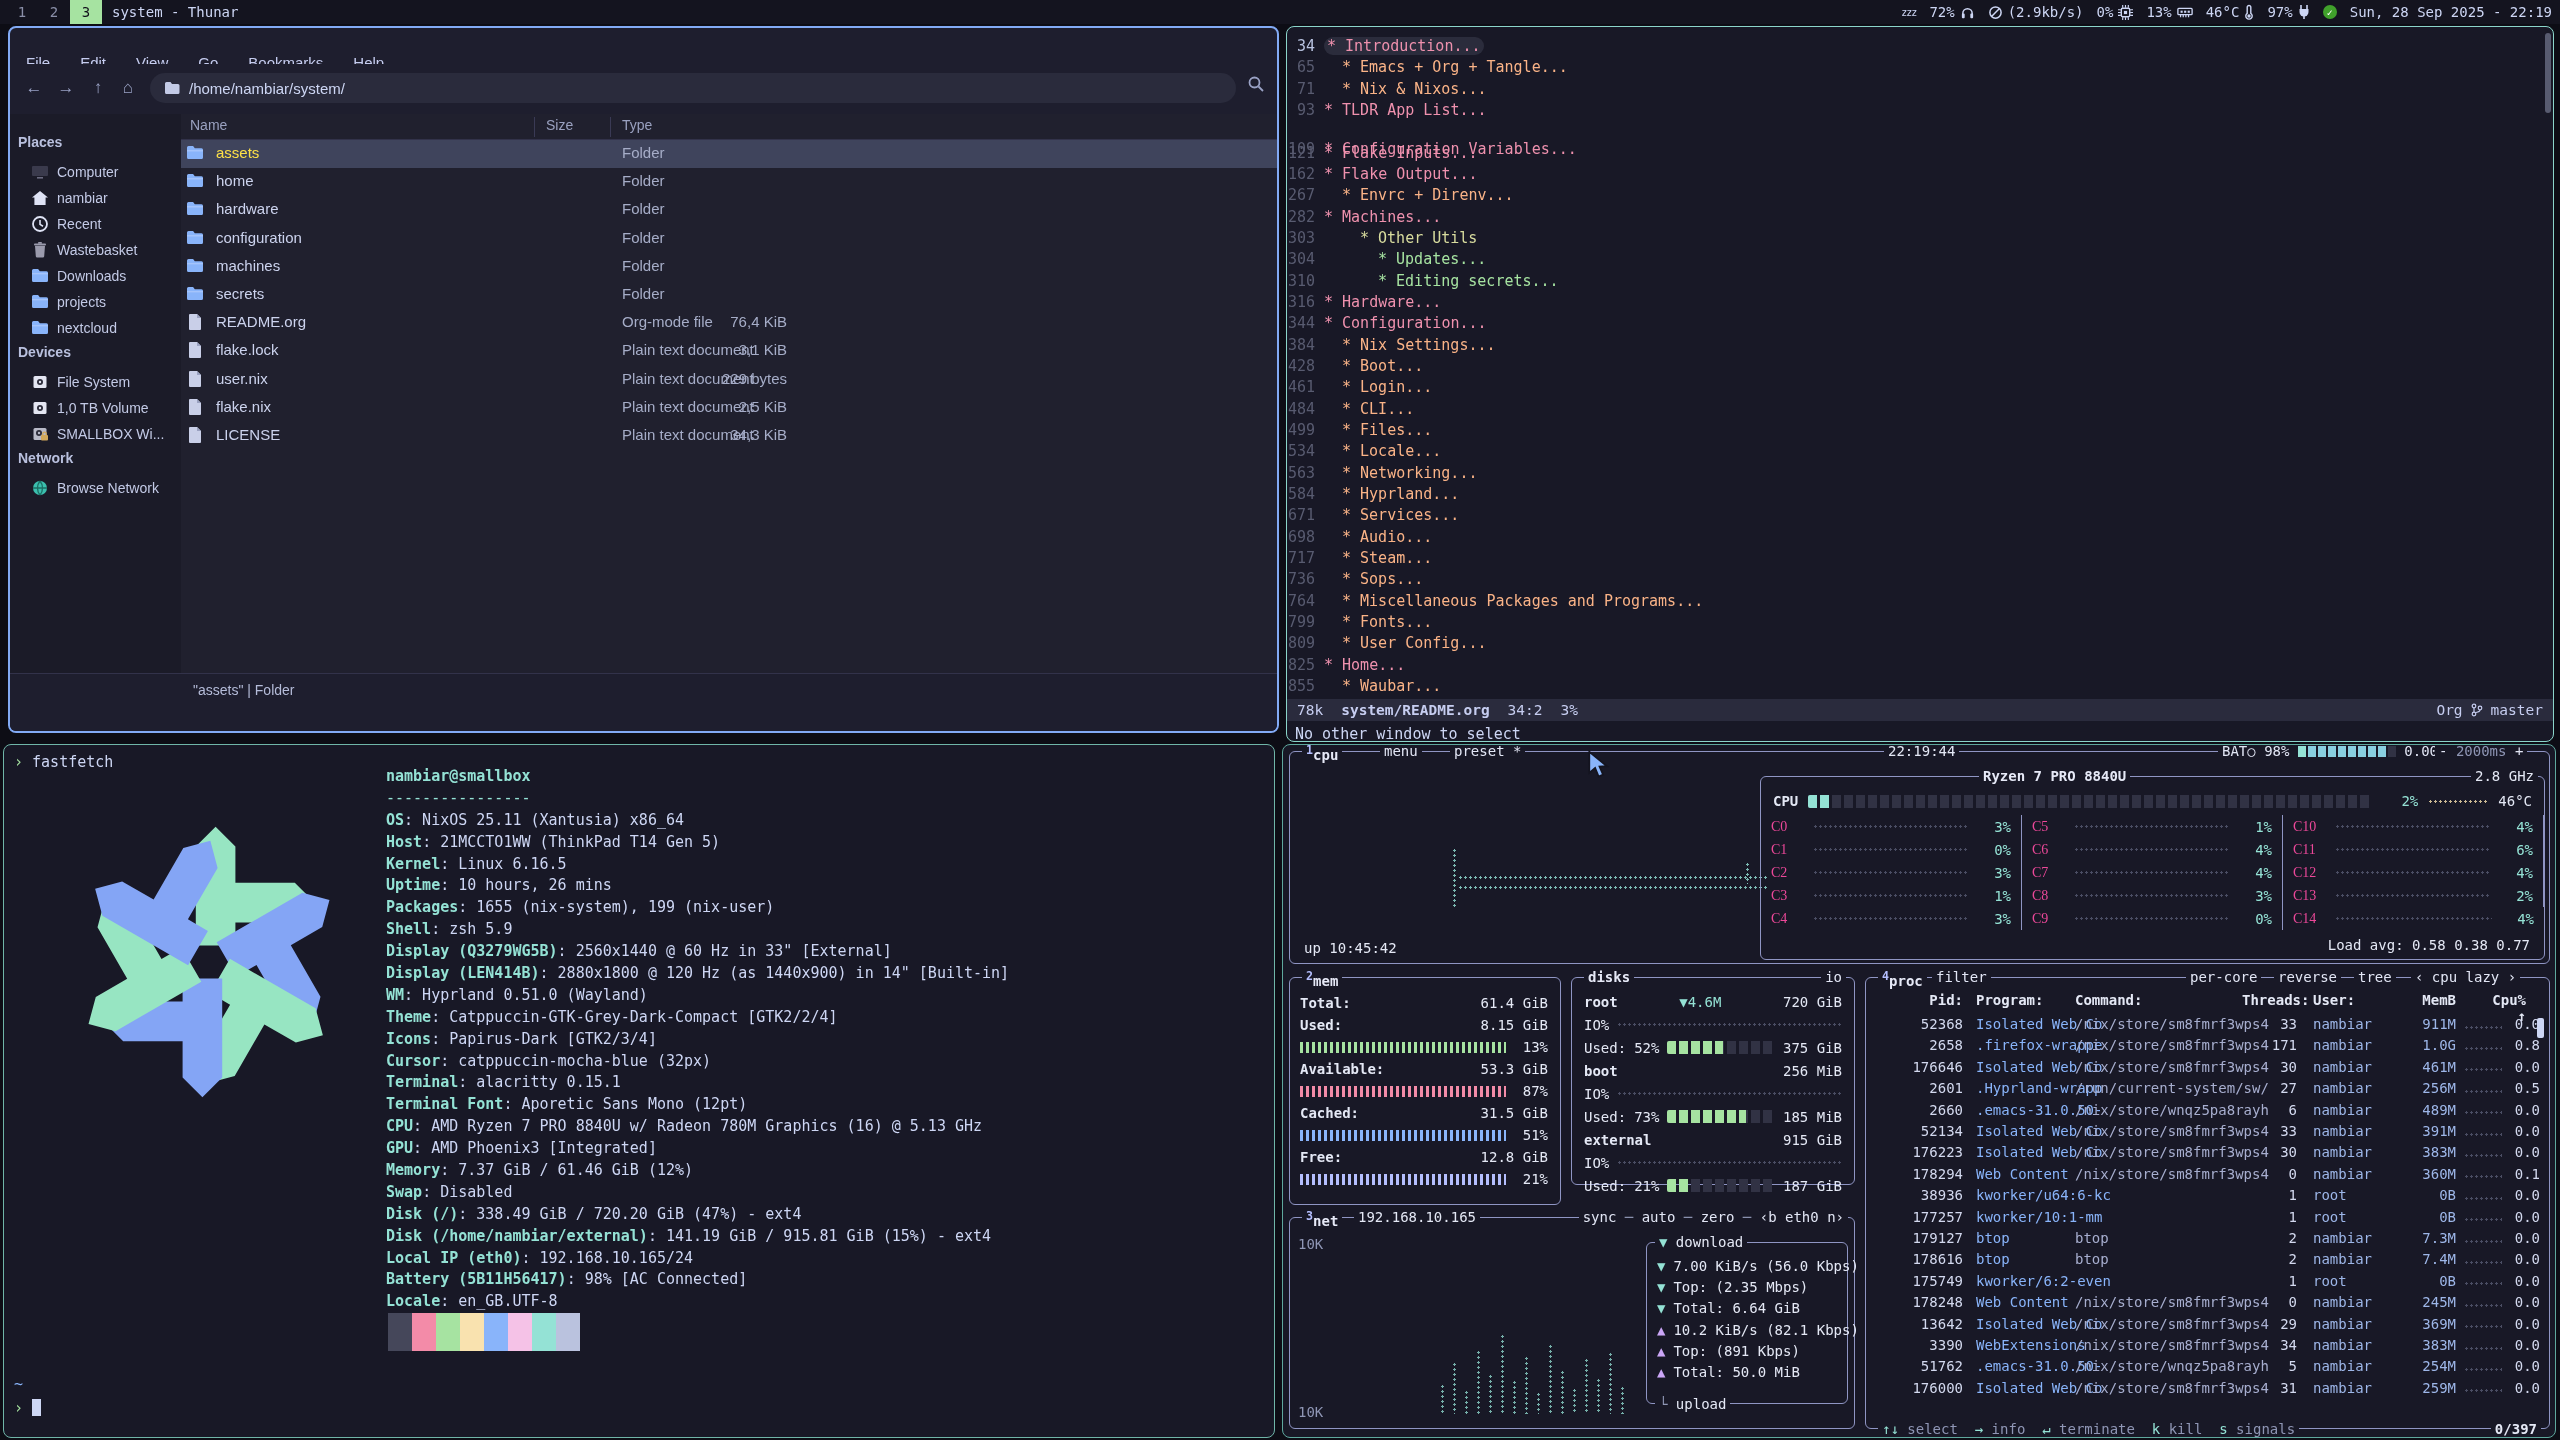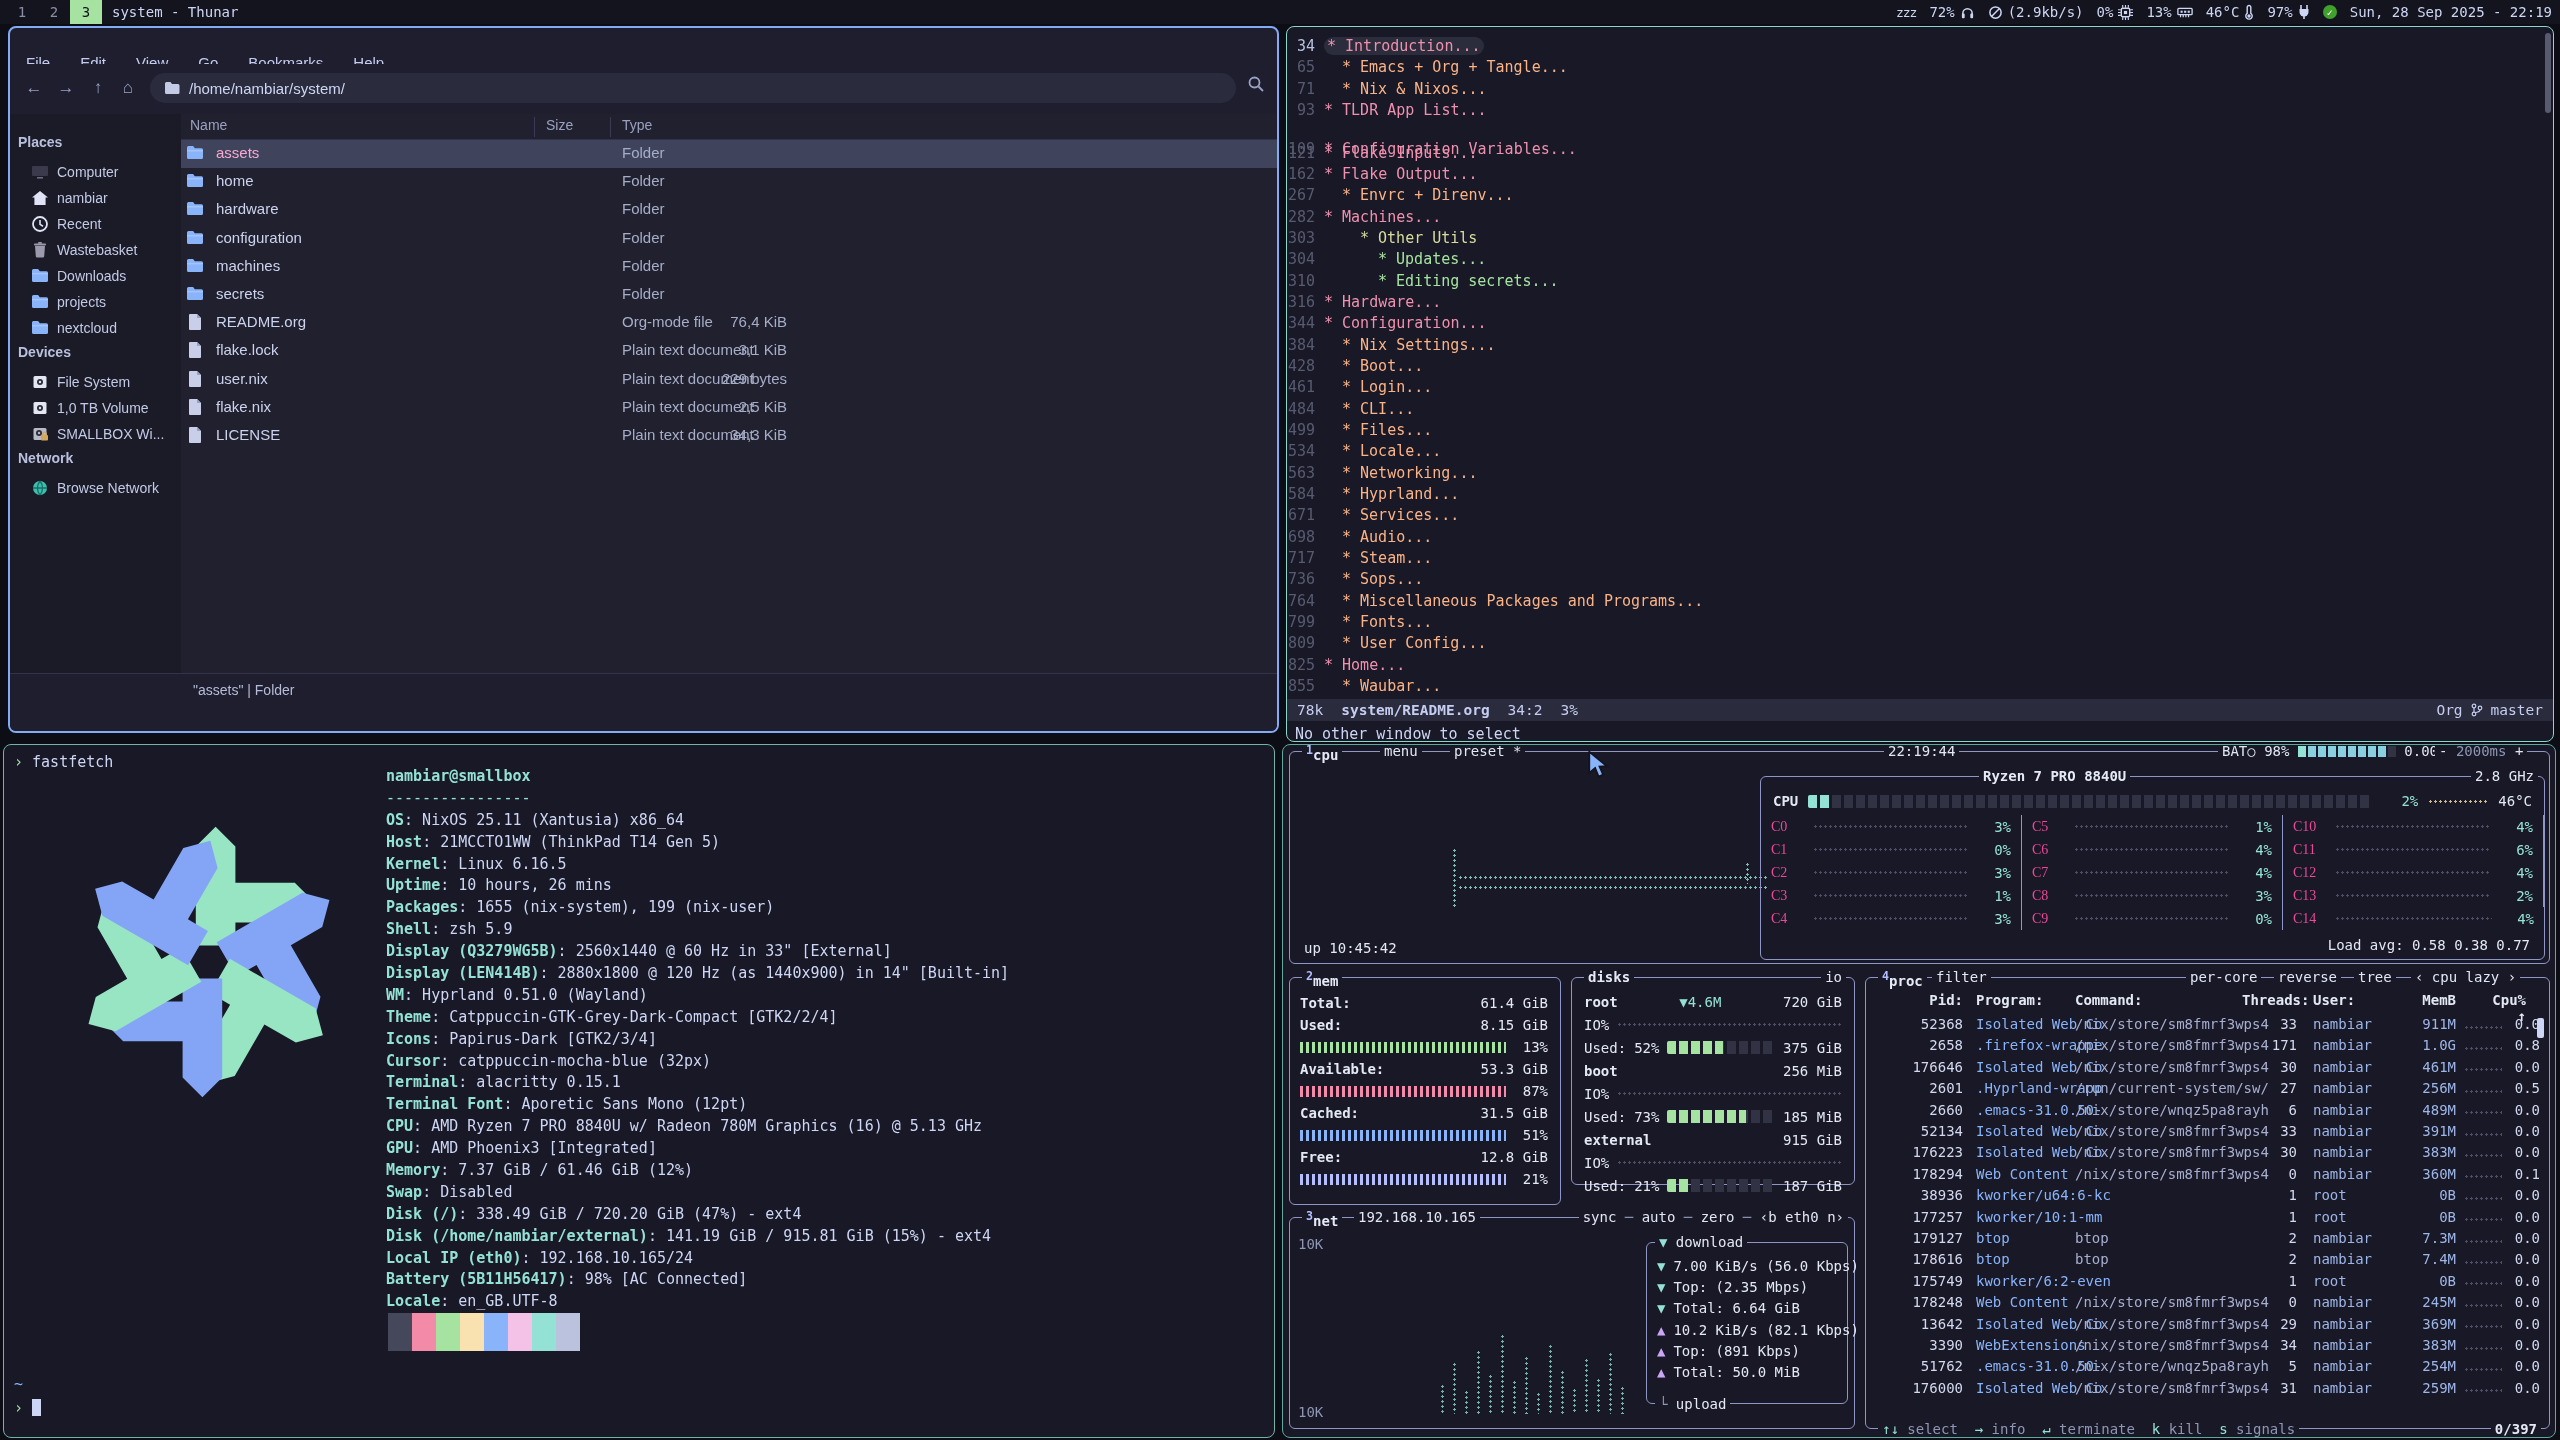--- a/index.html
+++ b/index.html
@@ -11,21 +11,21 @@
   #topbar { position:absolute; left:0; top:0; width:2560px; height:24px;
             background:#14141f; color:#cdd6f4; font-size:14px; }
   #workspaces { position:absolute; left:6px; top:0; height:24px; display:flex; }
   .ws { width:32px; height:24px; display:flex; align-items:center; justify-content:center;
         color:#8a8fa8; cursor:default; }
   .ws.active { background:#a6e3a1; color:#11111b; }
   #win-title { position:absolute; left:112px; top:0; height:24px; display:flex; align-items:center; }
   #status { position:absolute; right:8px; top:0; height:24px; display:flex; align-items:center; gap:13px; }
   .seg { display:flex; align-items:center; gap:5px; }
   .seg svg { display:block; }
-  .idle { font-size:13px; letter-spacing:-1px; color:#cdd6f4;margin-left:42px; }
+  .idle { font-size:10px; letter-spacing:-1px; color:#cdd6f4;margin-left:42px; }
   .okdot { width:14px; height:14px; border-radius:50%; background:#40a02b; color:#fff;
            font-size:10px; display:flex; align-items:center; justify-content:center; }
 
   
   .window { position:absolute; border-radius:8px; }
 
   
   #thunar { left:8px; top:26px; width:1271px; height:707px; background:#1e1e2e;
             border:2px solid #82aaf5; font-family:"Liberation Sans", sans-serif;
             color:#cdd6f4; font-size:15px; overflow:hidden; }
@@ -44,21 +44,21 @@
   .side-title { position:absolute; left:8px; font-weight:bold; color:#b9c0de; }
   .side-item { position:absolute; left:0; width:171px; height:24px; display:flex; align-items:center; gap:8px;
                padding-left:21px; color:#c3cae6; white-space:nowrap; overflow:hidden; }
   #filelist { position:absolute; left:171px; top:86px; width:1098px; height:559px; background:#20202e; }
   #colheads { position:absolute; left:0; top:0; width:100%; height:26px; border-bottom:1px solid #32324a;
               color:#9aa1c0; font-size:14px; }
   .colsep { position:absolute; top:3px; width:1px; height:20px; background:#3a3a55; }
   .frow { position:absolute; left:0; width:100%; height:28px; }
   .frow.sel { background:#3f445c; }
   .fname { position:absolute; left:35px; top:4px; color:#ccd3ee; }
-  .frow.sel .fname { color:#f9a8d4; }
+  .frow.sel .fname { color:#fde047; }
   .fsize { position:absolute; width:170px; right:492px; top:4px; text-align:right; color:#a6adc8; }
   .ftype { position:absolute; left:441px; top:4px; color:#a6adc8; }
   .ficon { position:absolute; left:5px; top:4px; width:22px; height:18px; }
   #statusbar { position:absolute; left:0; top:645px; width:100%; height:58px; background:#1e1e2e;
                border-top:1px solid #32324a; color:#b5bcd9; font-size:14px; padding:8px 0 0 183px; }
 
   
   #emacs { left:1286px; top:26px; width:1268px; height:716px; background:#181826;
            border:1px solid #8bd5ca; color:#cdd6f4; font-size:15px; overflow:hidden; }
   .eline { position:absolute; left:0; width:100%; height:21px; white-space:pre; }

